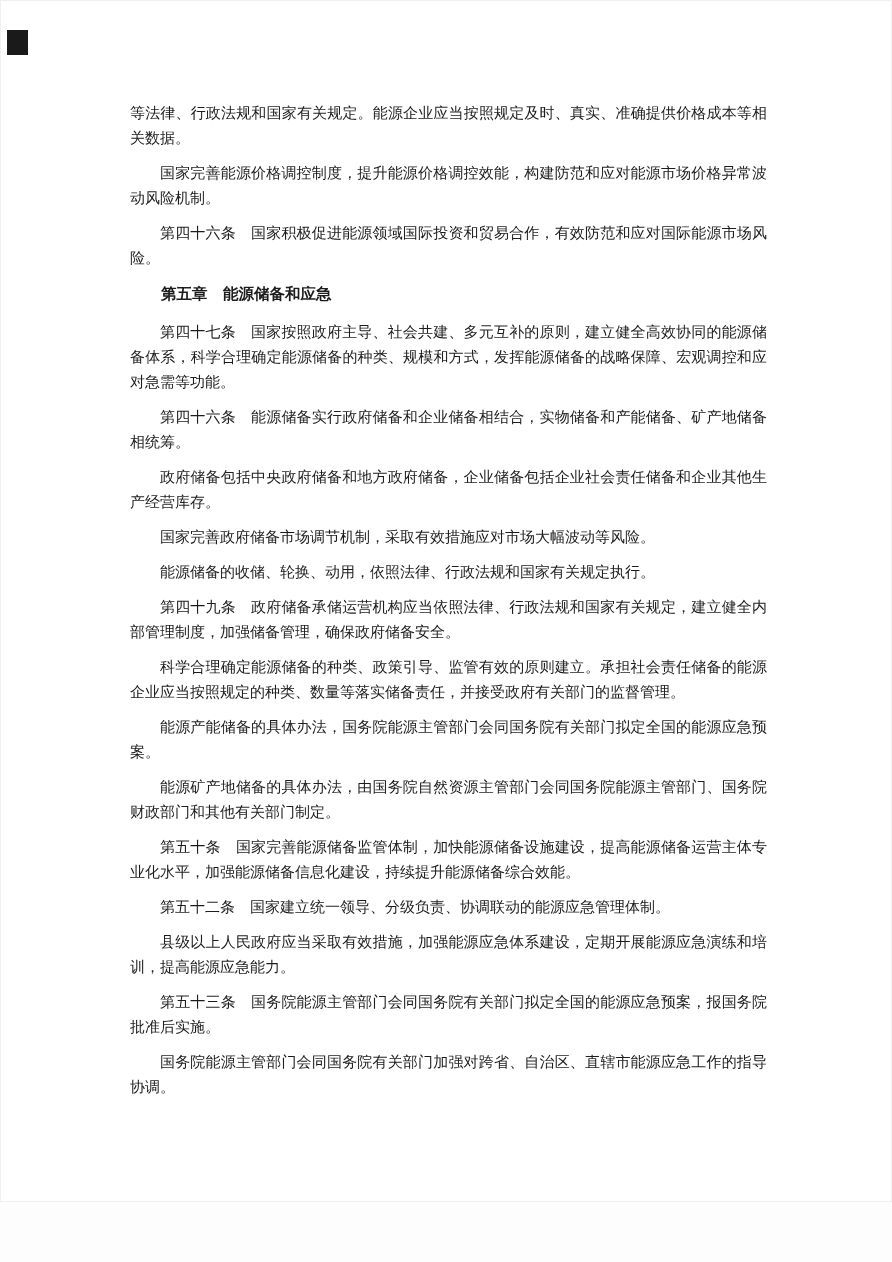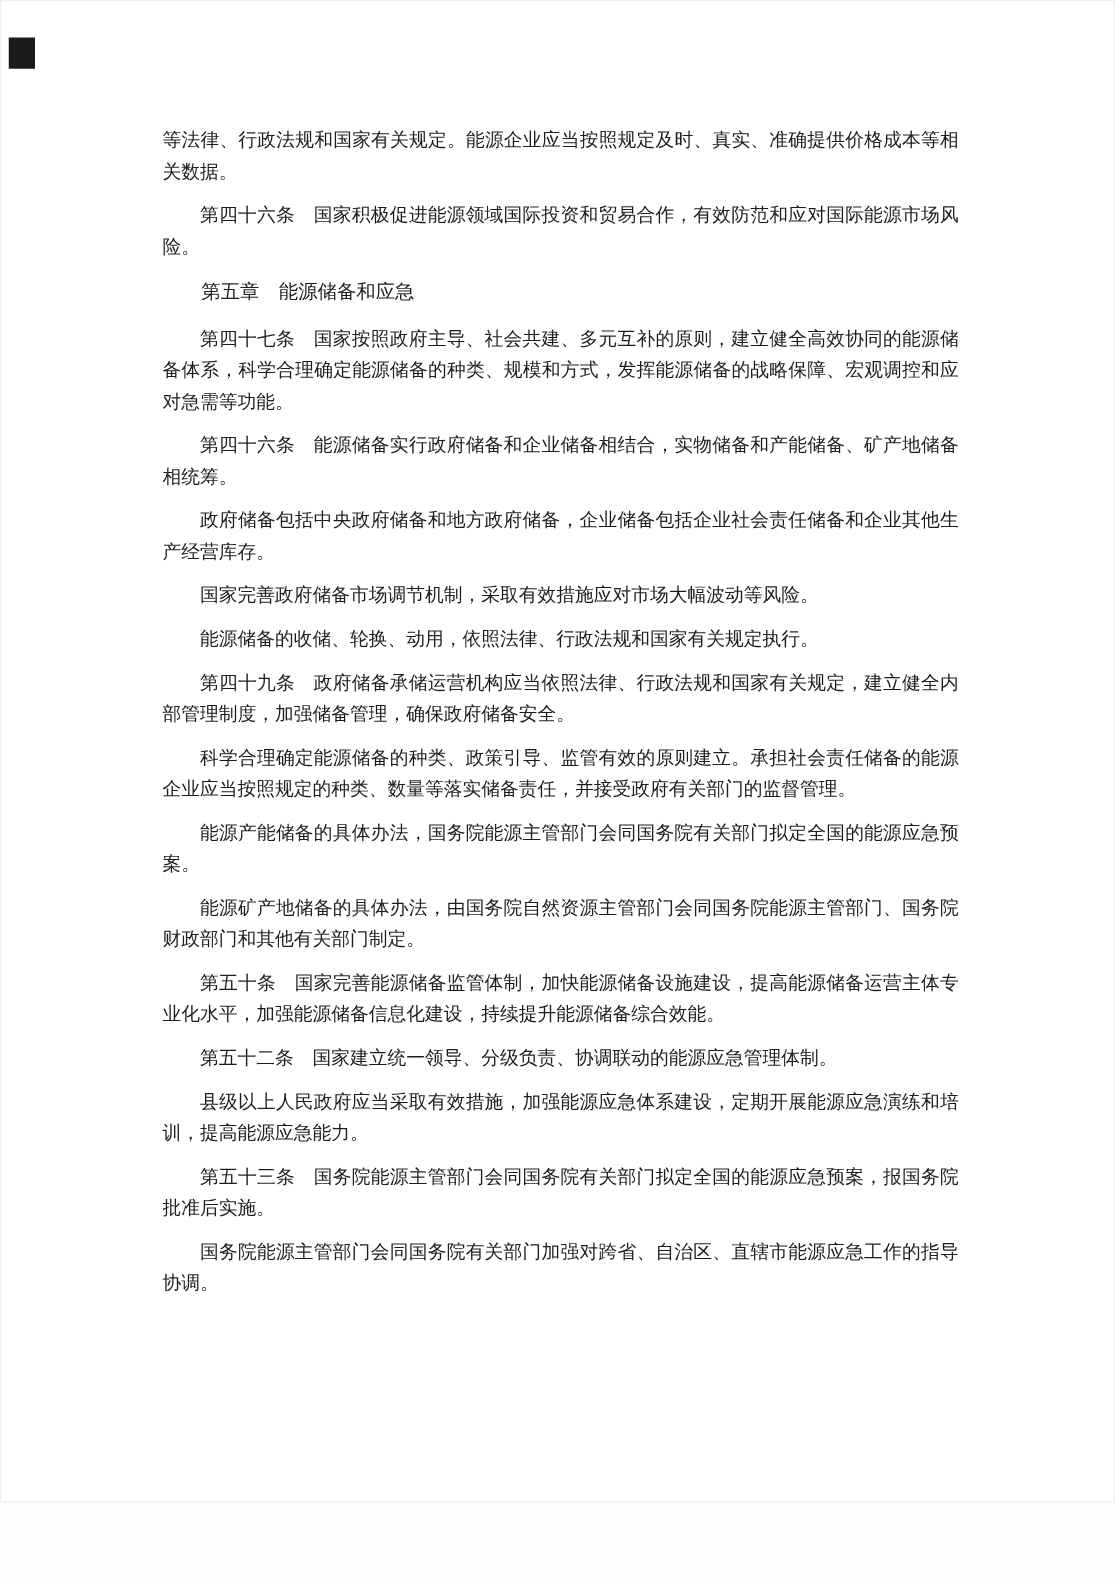--- a/index.html
+++ b/index.html
@@ -43,33 +43,34 @@
   }
   .para {
     margin: 0 0 10px 0;
     text-indent: 2em;
   }
   .para.cont {
     text-indent: 0;
   }
   .chapter-heading {
     font-size: 15.5px;
-    font-weight: normal;
+    font-weight: bold;
     margin: 6px 0 14px 0;
     text-indent: 2em;
     line-height: 25px;
   }
 </style>
 </head>
 <body>
 
 <div class="page">
   <div class="corner-mark"></div>
   <div class="content">
     <p class="para cont">等法律、行政法规和国家有关规定。能源企业应当按照规定及时、真实、准确提供价格成本等相关数据。</p>
+    <p class="para">国家完善能源价格调控制度，提升能源价格调控效能，构建防范和应对能源市场价格异常波动风险机制。</p>
     <p class="para">第四十六条　国家积极促进能源领域国际投资和贸易合作，有效防范和应对国际能源市场风险。</p>
     <h2 class="chapter-heading">第五章　能源储备和应急</h2>
     <p class="para">第四十七条　国家按照政府主导、社会共建、多元互补的原则，建立健全高效协同的能源储备体系，科学合理确定能源储备的种类、规模和方式，发挥能源储备的战略保障、宏观调控和应对急需等功能。</p>
     <p class="para">第四十六条　能源储备实行政府储备和企业储备相结合，实物储备和产能储备、矿产地储备相统筹。</p>
     <p class="para">政府储备包括中央政府储备和地方政府储备，企业储备包括企业社会责任储备和企业其他生产经营库存。</p>
     <p class="para">国家完善政府储备市场调节机制，采取有效措施应对市场大幅波动等风险。</p>
     <p class="para">能源储备的收储、轮换、动用，依照法律、行政法规和国家有关规定执行。</p>
     <p class="para">第四十九条　政府储备承储运营机构应当依照法律、行政法规和国家有关规定，建立健全内部管理制度，加强储备管理，确保政府储备安全。</p>
     <p class="para">科学合理确定能源储备的种类、政策引导、监管有效的原则建立。承担社会责任储备的能源企业应当按照规定的种类、数量等落实储备责任，并接受政府有关部门的监督管理。</p>
     <p class="para">能源产能储备的具体办法，国务院能源主管部门会同国务院有关部门拟定全国的能源应急预案。</p>

